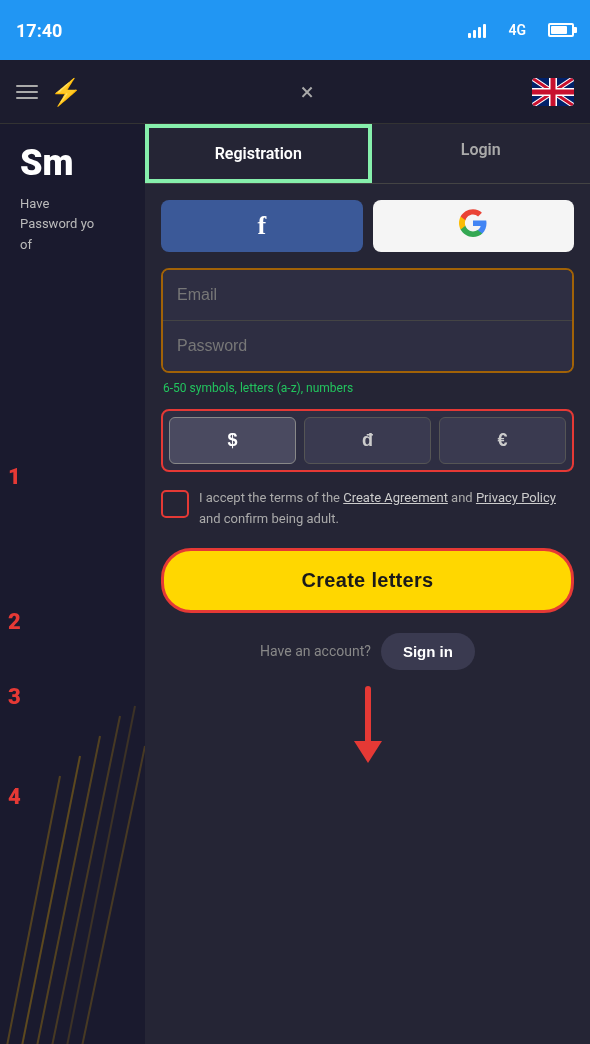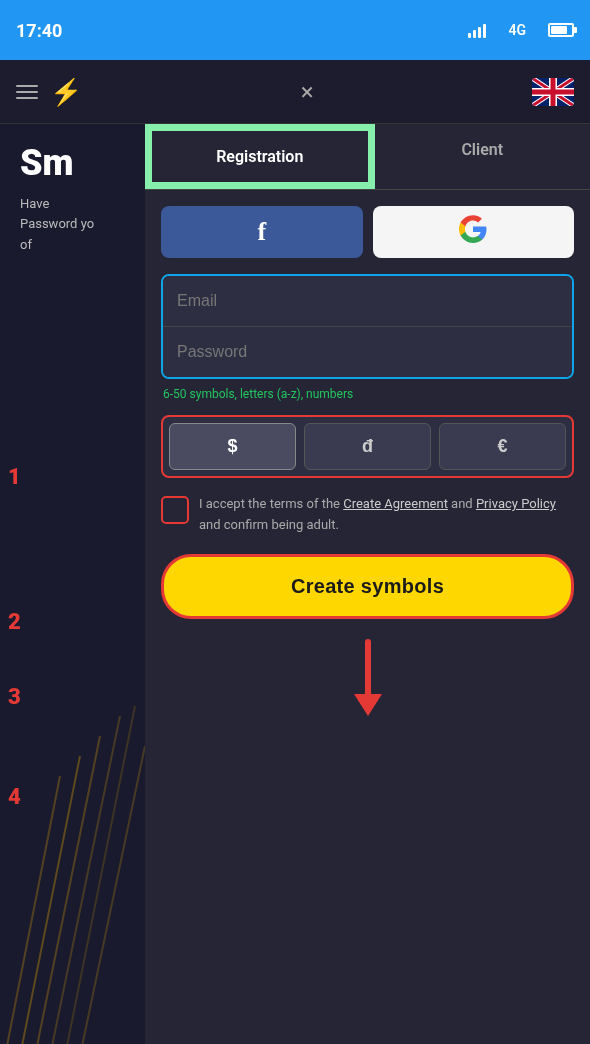--- a/index.html
+++ b/index.html
@@ -184,21 +184,21 @@
       padding: 16px 8px;
       text-align: center;
       cursor: pointer;
       font-size: 16px;
       font-weight: 600;
       color: #aaa;
       position: relative;
     }
     .tab.active {
       color: white;
-      border: 7px solid #86efac;
+      border: 4px solid #86efac;
       background: transparent;
     }
     .tab:not(.active) {
       border: none;
     }
 
     
     .form-content {
       padding: 16px;
     }
@@ -229,21 +229,21 @@
       background: #f5f5f5;
       color: #555;
     }
     .google-logo {
       font-size: 22px;
       font-weight: 700;
     }
 
     
     .input-group {
-      border: 2px solid #0ea5e9;
+      border: 2px solid #a16207;
       border-radius: 8px;
       overflow: hidden;
       margin-bottom: 8px;
     }
     .input-field {
       width: 100%;
       padding: 16px 14px;
       background: #2e2e42;
       border: none;
       border-bottom: 1px solid #444;
@@ -424,21 +424,21 @@
         <line x1="5" y1="400" x2="60" y2="120" stroke="#8B6914" stroke-width="2" opacity="0.5"></line>
         <line x1="80" y1="400" x2="145" y2="90" stroke="#8B6914" stroke-width="2" opacity="0.4"></line>
       </svg>
     </div>
   </div>
 
   <div class="right-panel">
 
     <div class="tabs">
       <div class="tab active">Registration</div>
-      <div class="tab">Client</div>
+      <div class="tab">Login</div>
     </div>
 
     <div class="form-content">
 
       
       <div class="social-buttons">
         <button class="social-btn facebook-btn">
           <span style="font-family:Georgia,serif;font-size:26px;font-weight:900;">f</span>
         </button>
         <button class="social-btn google-btn">
@@ -471,23 +471,27 @@
 
       
       <div class="terms-section">
         <div class="checkbox-wrapper"></div>
         <div class="terms-text">
           <span>I accept the terms of the </span><a class="terms-link">Create Agreement</a><span> and </span><a class="terms-link">Privacy Policy</a><span> and confirm being adult.</span>
         </div>
       </div>
 
       
-      <button class="create-btn">Create symbols</button>
-
-      
+      <button class="create-btn">Create letters</button>
+
+      
+      <div class="signin-section">
+        <span class="signin-text">Have an account?</span>
+        <button class="signin-btn">Sign in</button>
+      </div>
 
       
       <div style="display:flex;flex-direction:column;align-items:center;margin-top:0;padding-bottom:20px;">
         <div style="width:6px;height:55px;background:#e53935;border-radius:3px 3px 0 0;"></div>
         <div style="width:0;height:0;border-left:14px solid transparent;border-right:14px solid transparent;border-top:22px solid #e53935;"></div>
       </div>
 
     </div>
   </div>
 </div>

